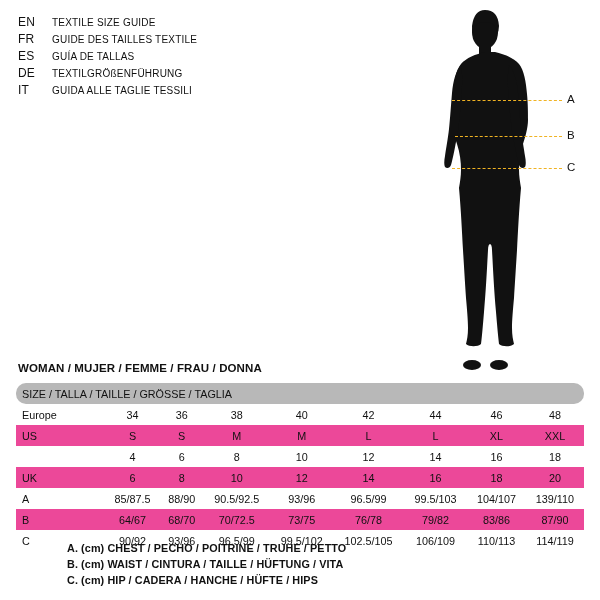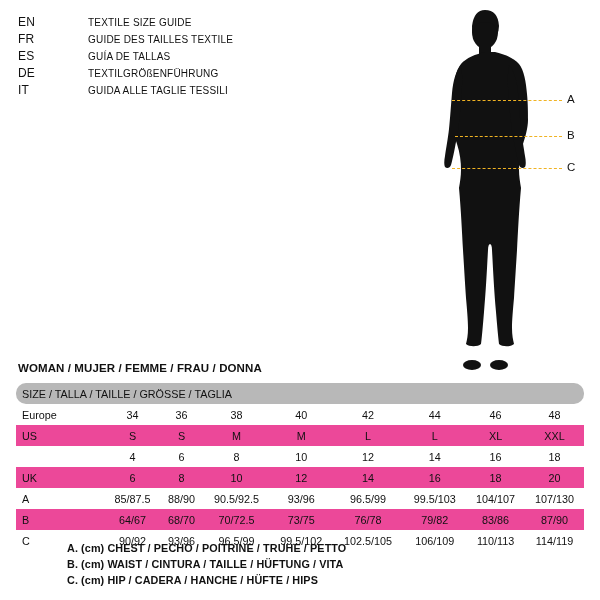--- a/index.html
+++ b/index.html
@@ -28,21 +28,20 @@
     left: 18px;
     width: 330px;
   }
   .lang-row {
     display: flex;
     align-items: baseline;
     font-size: 12.5px;
     letter-spacing: 0.2px;
     line-height: 17px;
     color: #111;
-    gap: 36px;
   }
   .lang-code {
     width: 34px;
     flex: 0 0 34px;
     font-size: 12px;
   }
   .lang-title {
     flex: 1 1 auto;
     font-size: 10px;
   }
@@ -278,21 +277,21 @@
       </tr>
       <tr class="odd">
         <td class="rowlabel">A</td>
         <td>85/87.5</td>
         <td>88/90</td>
         <td>90.5/92.5</td>
         <td>93/96</td>
         <td>96.5/99</td>
         <td>99.5/103</td>
         <td>104/107</td>
-        <td>107/130</td>
+        <td>139/110</td>
       </tr>
       <tr class="even">
         <td class="rowlabel">B</td>
         <td>64/67</td>
         <td>68/70</td>
         <td>70/72.5</td>
         <td>73/75</td>
         <td>76/78</td>
         <td>79/82</td>
         <td>83/86</td>

